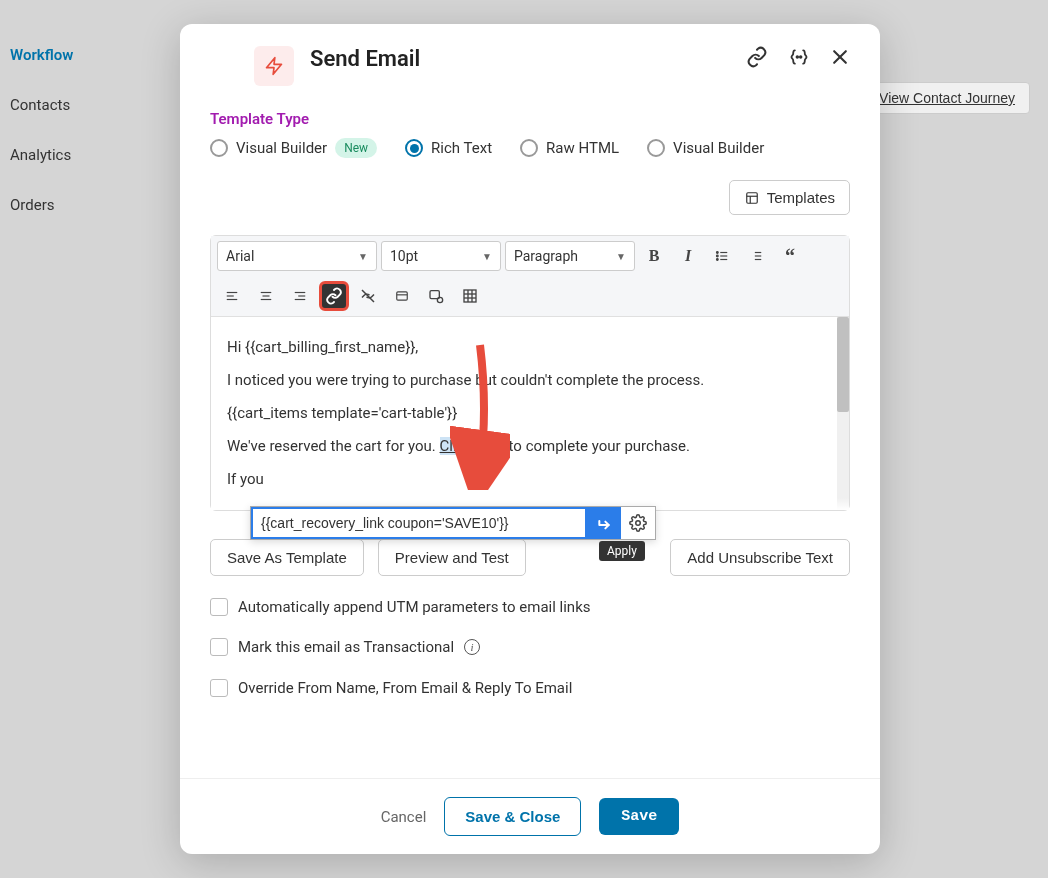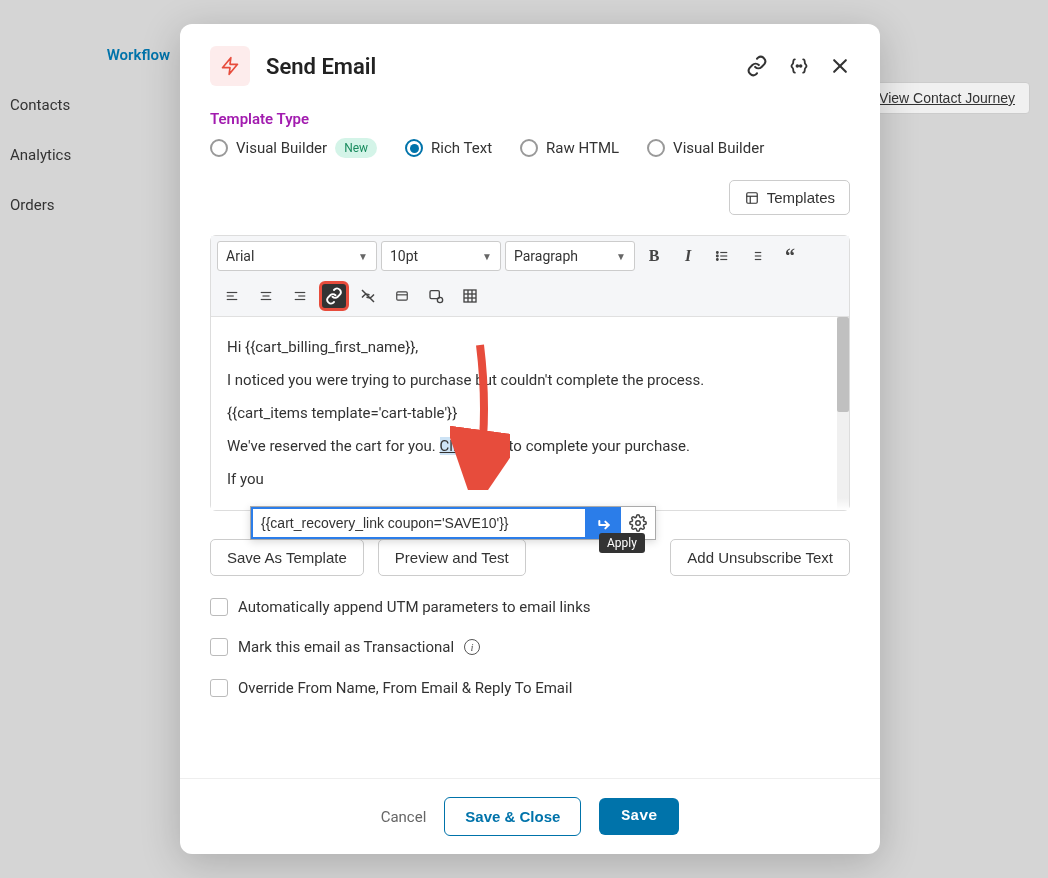--- a/index.html
+++ b/index.html
@@ -1,26 +1,26 @@
 <!DOCTYPE html>
 <html><head>
 <meta charset="utf-8">
 <style>
 * { box-sizing: border-box; margin: 0; padding: 0; }
 body { font-family: -apple-system, BlinkMacSystemFont, "Segoe UI", Roboto, sans-serif; background: #d5d5d5; width: 1048px; height: 878px; overflow: hidden; position: relative; }
 
 .sidebar { position: absolute; left: 10px; top: 38px; width: 160px; }
 .sidebar-item { padding: 8px 0 8px 0; font-size: 15px; color: #333; cursor: pointer; margin-bottom: 16px;}
-.sidebar-item.active { color: #0073aa; font-weight: 600; text-align: right; }
+.sidebar-item.active { color: #0073aa; font-weight: 600; }
 
 .view-journey-btn { position: absolute; right: 18px; top: 82px; background: #f0f0f0; border: 1px solid #ccc; border-radius: 4px; padding: 7px 14px; font-size: 14px; color: #333; cursor: pointer; text-decoration: underline; }
 
 .modal { position: absolute; left: 180px; top: 24px; width: 700px; height: 830px; background: #fff; border-radius: 12px; box-shadow: 0 8px 40px rgba(0,0,0,0.2); display: flex; flex-direction: column; }
 
-.modal-header { display: flex; align-items: center; padding: 22px 30px 14px 30px; }
+.modal-header { display: flex; align-items: flex-start; padding: 22px 30px 14px 30px; margin-left: 44px; }
 .bolt-icon { width: 40px; height: 40px; background: #fdecec; border-radius: 6px; display: flex; align-items: center; justify-content: center; margin-right: 16px; }
 .modal-title { font-size: 22px; font-weight: 600; color: #222; flex: 1; }
 .header-actions { display: flex; gap: 20px; align-items: center; }
 .header-icon { cursor: pointer; display: flex; }
 
 .modal-body { flex: 1; overflow-y: auto; padding: 10px 30px 0 30px; }
 
 .section-label { font-size: 15px; font-weight: 600; color: #a21caf; margin-bottom: 10px; }
 .radio-row { display: flex; gap: 28px; align-items: center; margin-bottom: 22px; flex-wrap: wrap; }
 .radio-opt { display: flex; align-items: center; gap: 8px; font-size: 15px; color: #333; cursor: pointer; }
@@ -44,21 +44,21 @@
 .link-sel { background: #cde3f5; text-decoration: underline; }
 .scroll-track { position: absolute; right: 0; top: 0; bottom: 0; width: 12px; background: #f0f0f0; }
 .scroll-thumb { position: absolute; right: 0; top: 0; width: 12px; height: 95px; background: #c0c0c0; border-radius: 2px; }
 
 .arrow-overlay { position: absolute; pointer-events: none; z-index: 4; }
 
 .link-popup { position: absolute; left: 250px; top: 506px; display: flex; align-items: center; background: #fff; border: 1px solid #aaa; box-shadow: 0 2px 8px rgba(0,0,0,0.15); z-index: 6; }
 .link-input { width: 336px; height: 32px; border: 2px solid #2b7de9; padding: 0 8px; font-size: 14px; color: #333; outline: none; background:#fff;}
 .apply-btn { width: 34px; height: 32px; background: #2b7de9; display: flex; align-items: center; justify-content: center; cursor: pointer; color: #fff; }
 .gear-btn { width: 34px; height: 32px; display: flex; align-items: center; justify-content: center; cursor: pointer; color: #444; }
-.tooltip-apply { position: absolute; top: 26px; left: 348px; background: #333; color: #fff; font-size: 12px; padding: 3px 8px; border-radius: 3px; }
+.tooltip-apply { position: absolute; top: 34px; left: 348px; background: #333; color: #fff; font-size: 12px; padding: 3px 8px; border-radius: 3px; }
 
 .btn-row { display: flex; gap: 14px; margin-top: 28px; margin-bottom: 22px; }
 .btn-secondary { border: 1px solid #ccc; background: #fff; border-radius: 5px; padding: 9px 16px; font-size: 15px; color: #333; cursor: pointer; }
 .btn-row .spacer { flex: 1; }
 
 .check-row { display: flex; align-items: center; gap: 10px; margin-bottom: 22px; font-size: 15px; color: #333; }
 .chk { width: 18px; height: 18px; border: 1px solid #bbb; border-radius: 3px; background: #fff; cursor: pointer; }
 .info-icon { width: 16px; height: 16px; border: 1.5px solid #555; border-radius: 50%; display: inline-flex; align-items: center; justify-content: center; font-size: 11px; color: #555; font-style: italic; font-family: serif;}
 
 .modal-footer { border-top: 1px solid #eee; padding: 18px 30px; display: flex; justify-content: center; align-items: center; gap: 18px; }

